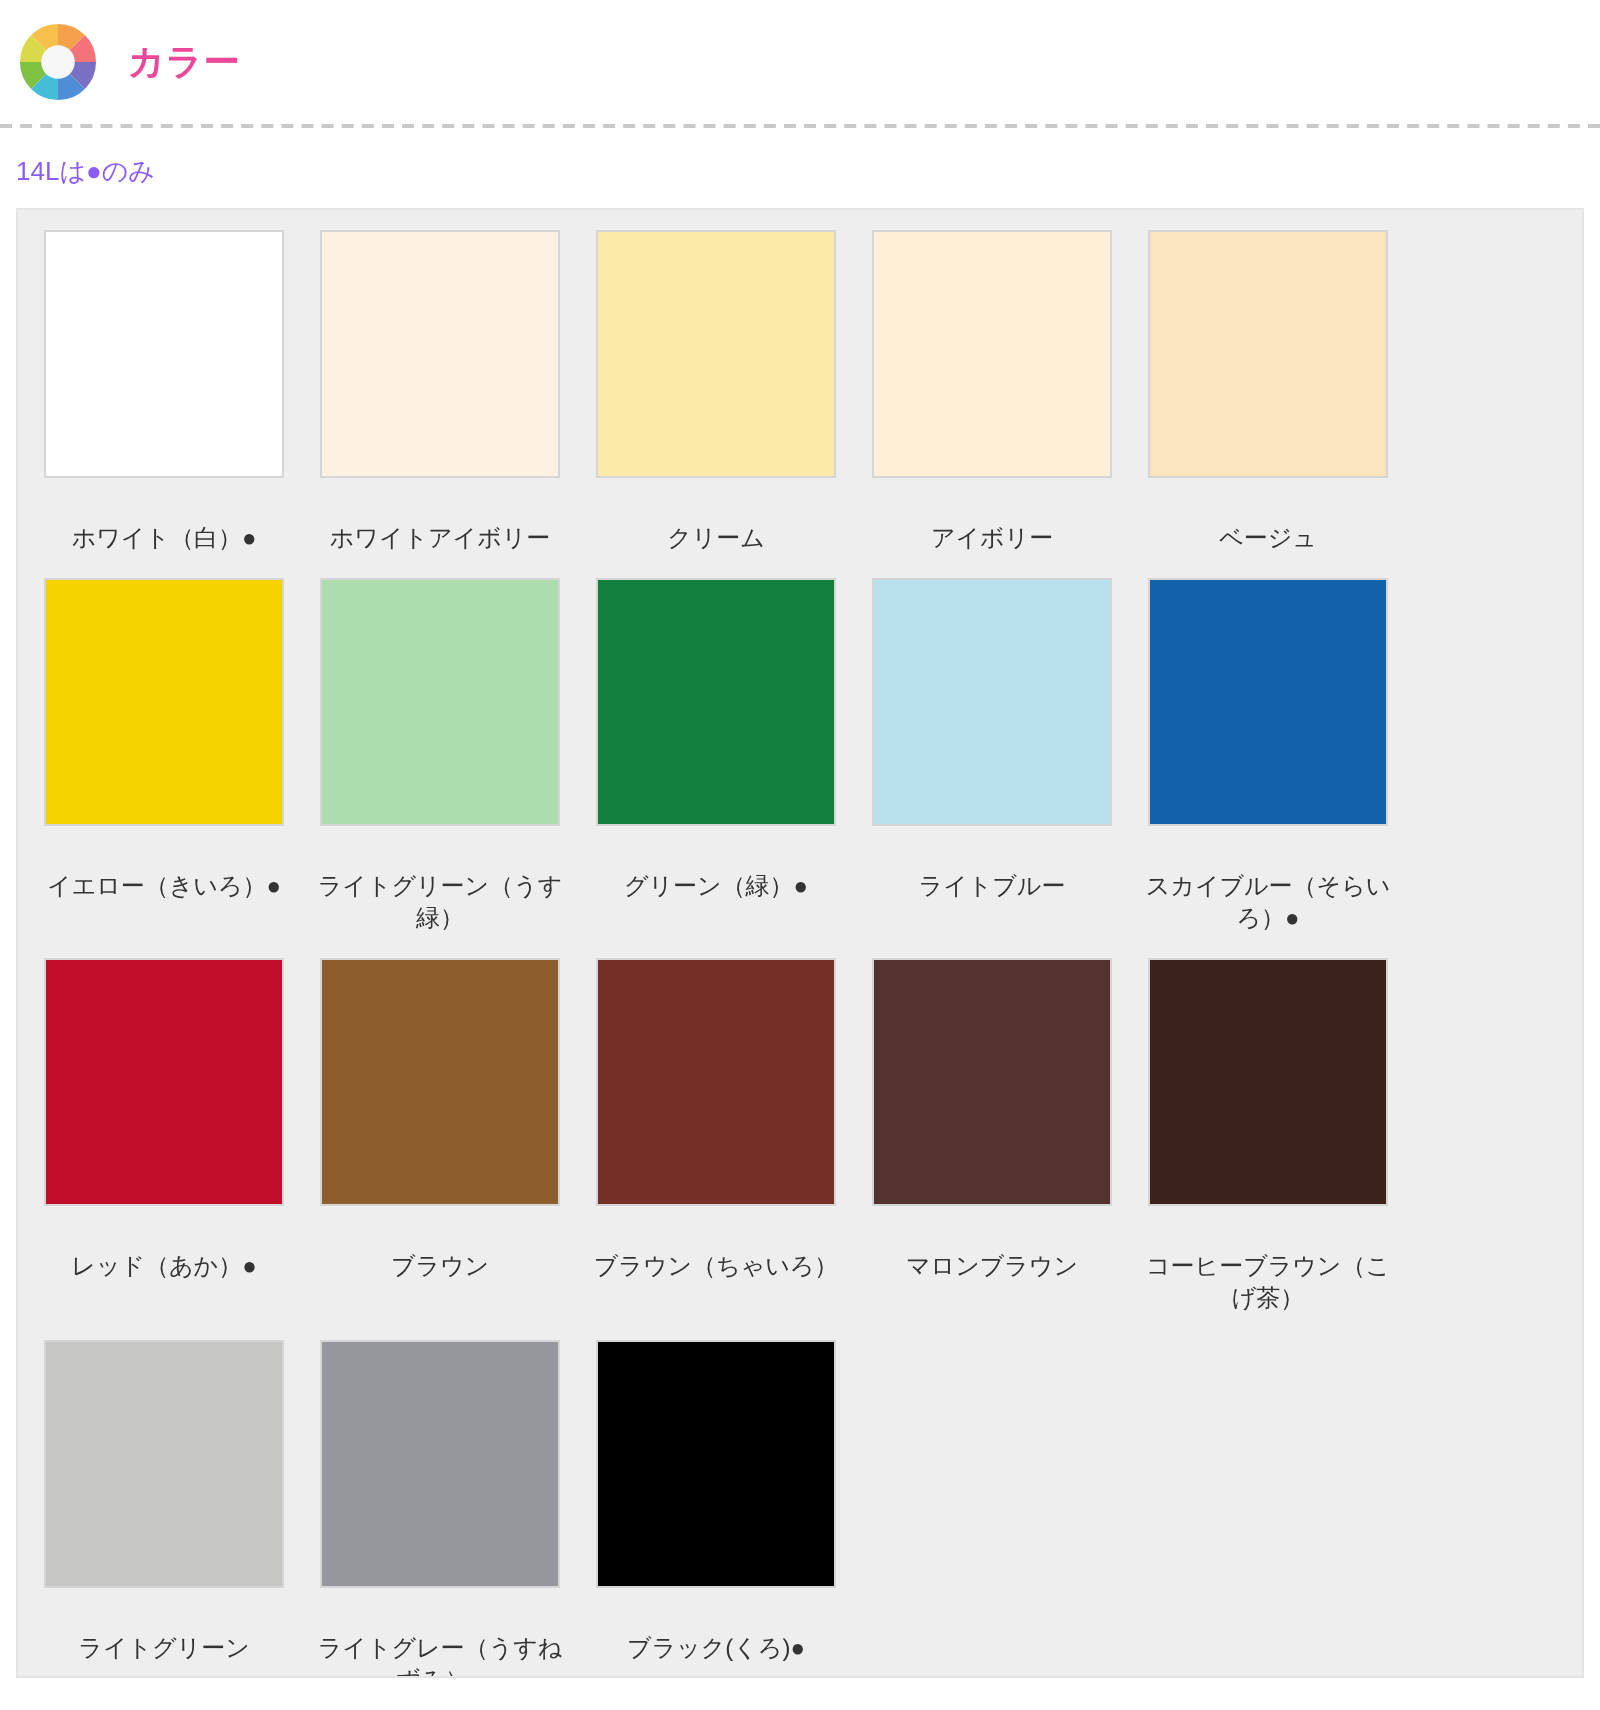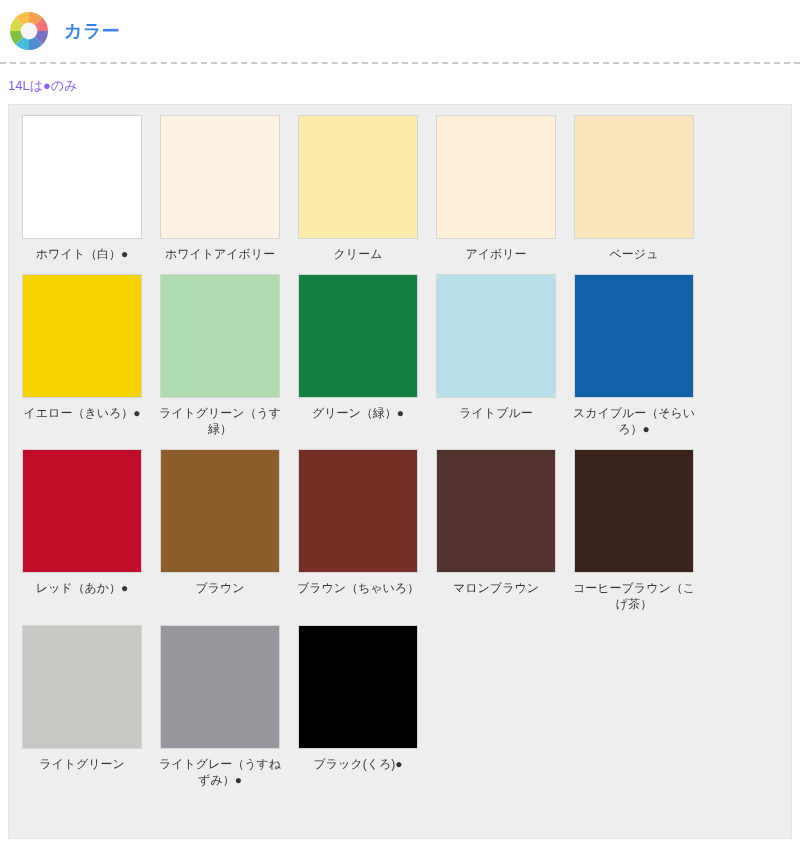--- a/index.html
+++ b/index.html
@@ -28,21 +28,21 @@
     height: 42px;
     flex: 0 0 42px;
     position: relative;
     margin-right: 14px;
   }
   .wheel-icon svg { display: block; width: 42px; height: 42px; }
 
   .page-title {
     font-size: 18px;
     font-weight: bold;
-    color: #3b82f6;
+    color: #ec4899;
     letter-spacing: 0.5px;
     line-height: 1;
   }
 
   .divider {
     height: 0;
     border-top: 2px dashed #c9c9c9;
     margin: 0 0 0 0;
   }
 
@@ -75,21 +75,21 @@
     flex-direction: column;
     align-items: center;
   }
   .swatch-chip {
     width: 120px;
     height: 124px;
     border: 1px solid #d5d5d5;
     box-sizing: border-box;
   }
   .swatch-label {
-    margin-top: 7px;
+    margin-top: 22px;
     font-size: 12px;
     line-height: 1.35;
     color: #333333;
     text-align: center;
     width: 128px;
     word-break: break-all;
   }
 </style>
 </head>
 <body>

